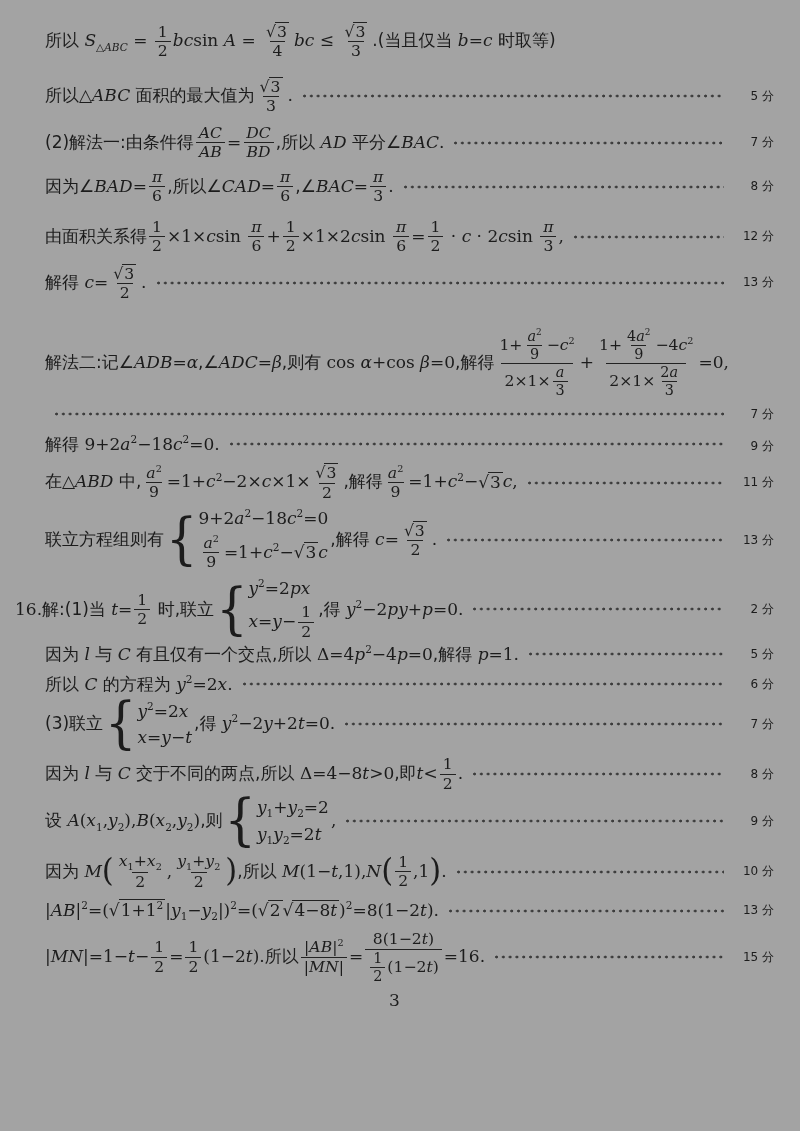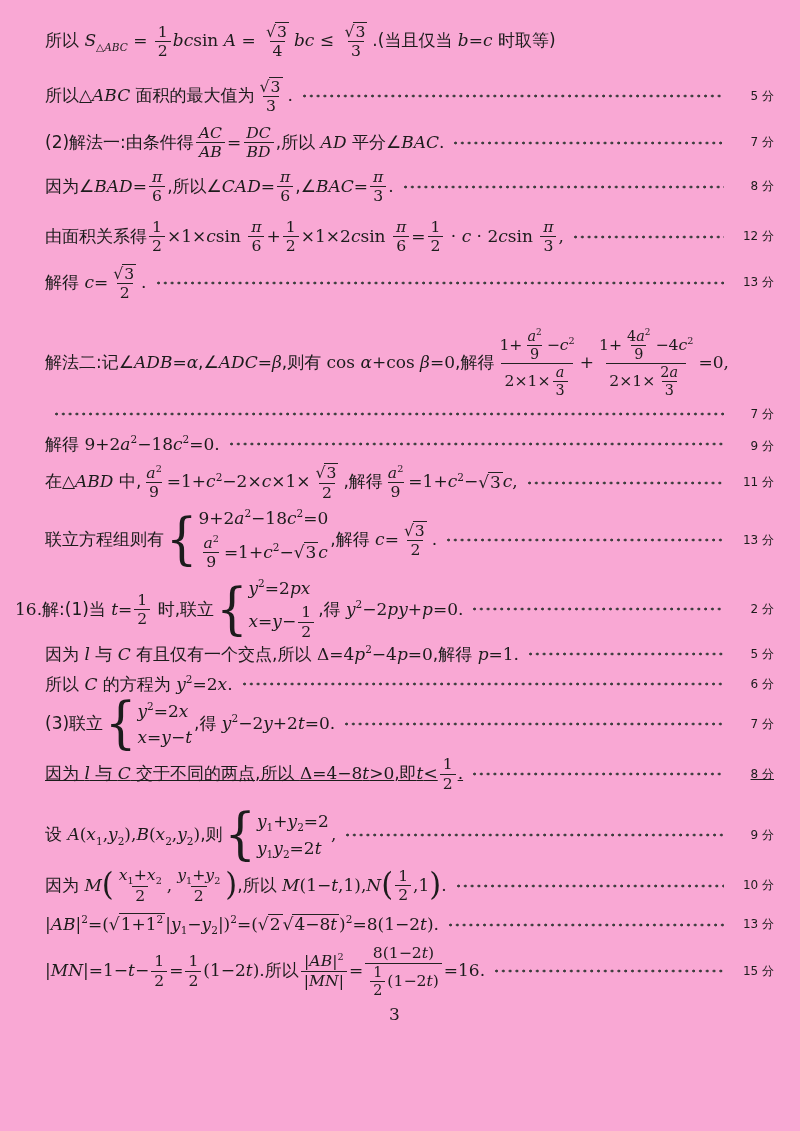--- a/index.html
+++ b/index.html
@@ -1,17 +1,17 @@
 <!DOCTYPE html>
 <html><head>
 <meta charset="utf-8">
 <style>
   html,body { margin:0; padding:0; background:#e8e8e8; }
   .page {
-    width: 800px; height: 1131px; margin: 0 auto; background: #f9a8d4;
+    width: 800px; height: 1131px; margin: 0 auto; background: #a3a3a3;
     box-sizing: border-box; padding: 22px 26px 12px 15px;
     font-family: "DejaVu Sans", sans-serif; color: #1c1c1c;
     overflow: hidden; position: relative;
   }
   #lines { display: block; }
   .line { display: flex; align-items: center; margin: 0 0 8px 30px; font-size: 17px; min-height: 22px; }
   .content { display: inline-block; line-height: 1.3; white-space: nowrap; }
   .cjk { font-family: "DejaVu Sans", sans-serif; }
   .mi  { font-family: "DejaVu Serif", serif; font-style: italic; }
   .mr  { font-family: "DejaVu Serif", serif; white-space: pre; }
@@ -47,21 +47,21 @@
   #lines .line:nth-child(6)  { margin-bottom: 26px; }
   #lines .line:nth-child(7)  { margin-bottom: 4px; }
   #lines .line:nth-child(8)  { margin-bottom: 8px; }
   #lines .line:nth-child(9)  { margin-bottom: 8px; align-items: flex-end; }
   #lines .line:nth-child(10) { margin-bottom: 6px; }
   #lines .line:nth-child(11) { margin-bottom: 6px; }
   #lines .line:nth-child(12) { margin-bottom: 2px; margin-left: 0; }
   #lines .line:nth-child(13) { margin-bottom: 8px; }
   #lines .line:nth-child(14) { margin-bottom: 6px; }
   #lines .line:nth-child(15) { margin-bottom: 8px; }
-  #lines .line:nth-child(16) { margin-bottom: 18px; text-decoration: underline; }
+  #lines .line:nth-child(16) { margin-bottom: 4px; }
   #lines .line:nth-child(17) { margin-bottom: 6px; }
   #lines .line:nth-child(18) { margin-bottom: 8px; }
   #lines .line:nth-child(19) { margin-bottom: 8px; }
   #lines .line:nth-child(20) { margin-bottom: 6px; }
   .page-number { text-align: center; font-size: 17px; font-family: "DejaVu Serif", serif; margin-top: 2px; }
 </style>
 </head>
 <body>
 
 <div class="page">

